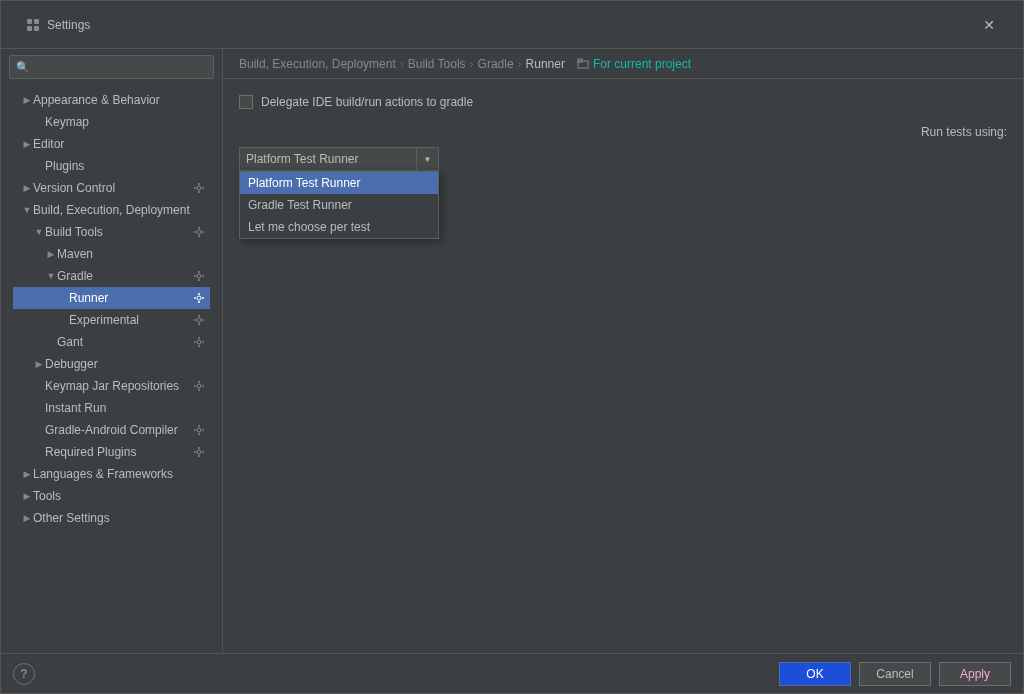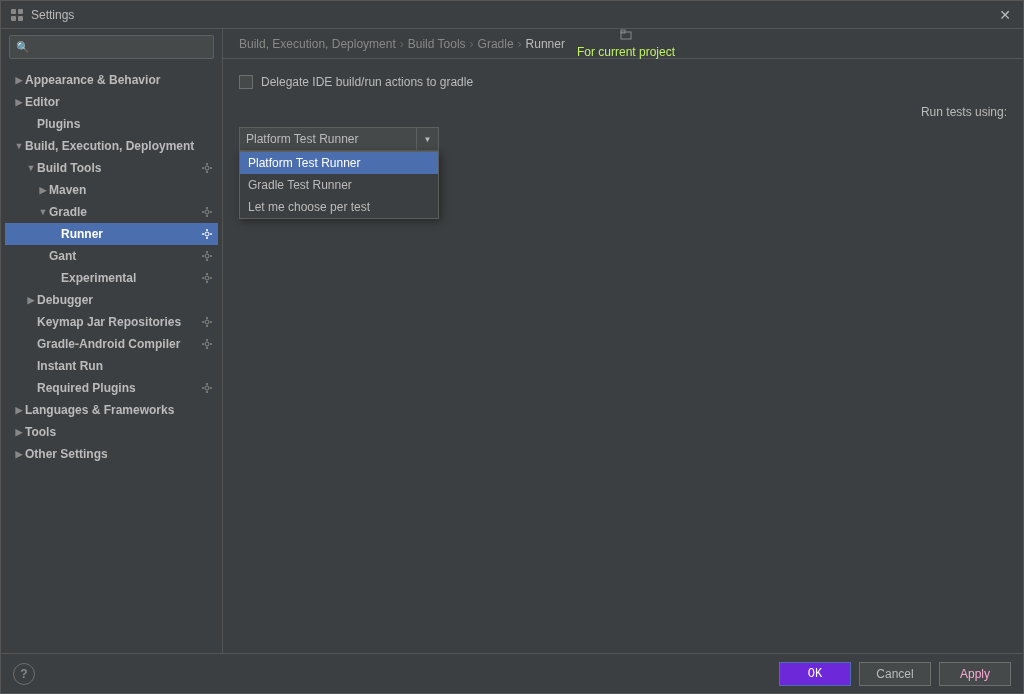--- a/index.html
+++ b/index.html
@@ -16,25 +16,25 @@
     .window {
       width: 1024px;
       height: 694px;
       display: flex;
       flex-direction: column;
       background: #3c3f41;
       border: 1px solid #555;
     }
 
     .title-bar {
-      height: 28px;
+      height: 48px;
       background: #3c3f41;
       display: flex;
       align-items: center;
-      padding: 0 8px;
+      padding: 0 24px;
       border-bottom: 1px solid #555;
       flex-shrink: 0;
     }
 
     .title-bar-icon {
       width: 16px;
       height: 16px;
       margin-right: 6px;
       display: flex;
       align-items: center;
@@ -97,22 +97,21 @@
     }
 
     .search-icon-small {
       color: #888;
       font-size: 11px;
     }
 
     .sidebar-tree {
       flex: 1;
       overflow-y: auto;
-      padding: 4px 4px;
-      font-weight: bold;
+      padding: 4px 12px;
     }
 
     .tree-item {
       display: flex;
       align-items: center;
       height: 22px;
       padding-left: 8px;
       cursor: pointer;
       white-space: nowrap;
       position: relative;
@@ -339,24 +338,23 @@
       background: #45494a;
       color: #bbbbbb;
       font-size: 12px;
       cursor: pointer;
       display: flex;
       align-items: center;
       justify-content: center;
     }
 
     .btn.primary {
-      background: #6d28d9;
+      background: #1d4ed8;
       border-color: #4b6eaf;
       color: white;
-      font-family: Liberation Mono, monospace;
     }
 
     .btn.disabled {
       color: #f9a8d4;
       cursor: default;
     }
 
     
     ::-webkit-scrollbar { width: 6px; }
     ::-webkit-scrollbar-track { background: #3c3f41; }
@@ -387,27 +385,44 @@
         <span class="search-icon-small">🔍</span>
         <input type="text" style="">
       </div>
 
       <div class="sidebar-tree">
 
       <div class="tree-item indent-0">
             <span class="arrow collapsed"></span>
             <span class="item-label">Appearance &amp; Behavior</span>
           </div>
+          <div class="tree-item indent-1">
+            <span class="arrow leaf"></span>
+            <span class="item-label">Keymap</span>
+          </div>
           <div class="tree-item indent-0">
             <span class="arrow collapsed"></span>
             <span class="item-label">Editor</span>
           </div>
           <div class="tree-item indent-1">
             <span class="arrow leaf"></span>
             <span class="item-label">Plugins</span>
+          </div>
+          <div class="tree-item indent-0">
+            <span class="arrow collapsed"></span>
+            <span class="item-label">Version Control</span>
+            <span class="gear-icon-small">
+              <svg width="10" height="10" viewBox="0 0 10 10">
+                <circle cx="5" cy="5" r="2" fill="none" stroke="currentColor" stroke-width="1"></circle>
+                <rect x="4.2" y="0" width="1.6" height="2" fill="currentColor" rx="0.5"></rect>
+                <rect x="4.2" y="8" width="1.6" height="2" fill="currentColor" rx="0.5"></rect>
+                <rect x="0" y="4.2" width="2" height="1.6" fill="currentColor" rx="0.5"></rect>
+                <rect x="8" y="4.2" width="2" height="1.6" fill="currentColor" rx="0.5"></rect>
+              </svg>
+            </span>
           </div>
           <div class="tree-item indent-0">
             <span class="arrow expanded"></span>
             <span class="item-label">Build, Execution, Deployment</span>
           </div>
           <div class="tree-item indent-1">
             <span class="arrow expanded"></span>
             <span class="item-label">Build Tools</span>
             <span class="gear-icon-small">
               <svg width="10" height="10" viewBox="0 0 10 10">
@@ -442,79 +457,79 @@
             <span class="gear-icon-small">
               <svg width="10" height="10" viewBox="0 0 10 10">
                 <circle cx="5" cy="5" r="2" fill="none" stroke="currentColor" stroke-width="1"></circle>
                 <rect x="4.2" y="0" width="1.6" height="2" fill="currentColor" rx="0.5"></rect>
                 <rect x="4.2" y="8" width="1.6" height="2" fill="currentColor" rx="0.5"></rect>
                 <rect x="0" y="4.2" width="2" height="1.6" fill="currentColor" rx="0.5"></rect>
                 <rect x="8" y="4.2" width="2" height="1.6" fill="currentColor" rx="0.5"></rect>
               </svg>
             </span>
           </div>
+          <div class="tree-item indent-3">
+            <span class="arrow leaf"></span>
+            <span class="item-label">Experimental</span>
+            <span class="gear-icon-small">
+              <svg width="10" height="10" viewBox="0 0 10 10">
+                <circle cx="5" cy="5" r="2" fill="none" stroke="currentColor" stroke-width="1"></circle>
+                <rect x="4.2" y="0" width="1.6" height="2" fill="currentColor" rx="0.5"></rect>
+                <rect x="4.2" y="8" width="1.6" height="2" fill="currentColor" rx="0.5"></rect>
+                <rect x="0" y="4.2" width="2" height="1.6" fill="currentColor" rx="0.5"></rect>
+                <rect x="8" y="4.2" width="2" height="1.6" fill="currentColor" rx="0.5"></rect>
+              </svg>
+            </span>
+          </div>
           <div class="tree-item indent-2">
             <span class="arrow leaf"></span>
             <span class="item-label">Gant</span>
             <span class="gear-icon-small">
               <svg width="10" height="10" viewBox="0 0 10 10">
                 <circle cx="5" cy="5" r="2" fill="none" stroke="currentColor" stroke-width="1"></circle>
                 <rect x="4.2" y="0" width="1.6" height="2" fill="currentColor" rx="0.5"></rect>
                 <rect x="4.2" y="8" width="1.6" height="2" fill="currentColor" rx="0.5"></rect>
                 <rect x="0" y="4.2" width="2" height="1.6" fill="currentColor" rx="0.5"></rect>
                 <rect x="8" y="4.2" width="2" height="1.6" fill="currentColor" rx="0.5"></rect>
               </svg>
             </span>
           </div>
-          <div class="tree-item indent-3">
-            <span class="arrow leaf"></span>
-            <span class="item-label">Experimental</span>
-            <span class="gear-icon-small">
-              <svg width="10" height="10" viewBox="0 0 10 10">
-                <circle cx="5" cy="5" r="2" fill="none" stroke="currentColor" stroke-width="1"></circle>
-                <rect x="4.2" y="0" width="1.6" height="2" fill="currentColor" rx="0.5"></rect>
-                <rect x="4.2" y="8" width="1.6" height="2" fill="currentColor" rx="0.5"></rect>
-                <rect x="0" y="4.2" width="2" height="1.6" fill="currentColor" rx="0.5"></rect>
-                <rect x="8" y="4.2" width="2" height="1.6" fill="currentColor" rx="0.5"></rect>
-              </svg>
-            </span>
-          </div>
           <div class="tree-item indent-1">
             <span class="arrow collapsed"></span>
             <span class="item-label">Debugger</span>
           </div>
           <div class="tree-item indent-1">
             <span class="arrow leaf"></span>
             <span class="item-label">Keymap Jar Repositories</span>
             <span class="gear-icon-small">
               <svg width="10" height="10" viewBox="0 0 10 10">
                 <circle cx="5" cy="5" r="2" fill="none" stroke="currentColor" stroke-width="1"></circle>
                 <rect x="4.2" y="0" width="1.6" height="2" fill="currentColor" rx="0.5"></rect>
                 <rect x="4.2" y="8" width="1.6" height="2" fill="currentColor" rx="0.5"></rect>
                 <rect x="0" y="4.2" width="2" height="1.6" fill="currentColor" rx="0.5"></rect>
                 <rect x="8" y="4.2" width="2" height="1.6" fill="currentColor" rx="0.5"></rect>
               </svg>
             </span>
           </div>
           <div class="tree-item indent-1">
             <span class="arrow leaf"></span>
+            <span class="item-label">Instant Run</span>
+          </div>
+          <div class="tree-item indent-1">
+            <span class="arrow leaf"></span>
             <span class="item-label">Gradle-Android Compiler</span>
             <span class="gear-icon-small">
               <svg width="10" height="10" viewBox="0 0 10 10">
                 <circle cx="5" cy="5" r="2" fill="none" stroke="currentColor" stroke-width="1"></circle>
                 <rect x="4.2" y="0" width="1.6" height="2" fill="currentColor" rx="0.5"></rect>
                 <rect x="4.2" y="8" width="1.6" height="2" fill="currentColor" rx="0.5"></rect>
                 <rect x="0" y="4.2" width="2" height="1.6" fill="currentColor" rx="0.5"></rect>
                 <rect x="8" y="4.2" width="2" height="1.6" fill="currentColor" rx="0.5"></rect>
               </svg>
             </span>
-          </div>
-          <div class="tree-item indent-1">
-            <span class="arrow leaf"></span>
-            <span class="item-label">Instant Run</span>
           </div>
           <div class="tree-item indent-1">
             <span class="arrow leaf"></span>
             <span class="item-label">Required Plugins</span>
             <span class="gear-icon-small">
               <svg width="10" height="10" viewBox="0 0 10 10">
                 <circle cx="5" cy="5" r="2" fill="none" stroke="currentColor" stroke-width="1"></circle>
                 <rect x="4.2" y="0" width="1.6" height="2" fill="currentColor" rx="0.5"></rect>
                 <rect x="4.2" y="8" width="1.6" height="2" fill="currentColor" rx="0.5"></rect>
                 <rect x="0" y="4.2" width="2" height="1.6" fill="currentColor" rx="0.5"></rect>
@@ -540,21 +555,21 @@
     <div class="main-panel">
 
       <div class="breadcrumb">
         <span class="breadcrumb-item">Build, Execution, Deployment</span>
         <span class="breadcrumb-sep">›</span>
         <span class="breadcrumb-item">Build Tools</span>
         <span class="breadcrumb-sep">›</span>
         <span class="breadcrumb-item">Gradle</span>
         <span class="breadcrumb-sep">›</span>
         <span class="breadcrumb-current">Runner</span>
-        <span style="margin-left:8px;color:#bef264;display:flex;align-items:center;gap:4px;flex-direction:column;">
+        <span style="margin-left:8px;color:#14b8a6;display:flex;align-items:center;gap:4px;">
           <svg width="12" height="12" viewBox="0 0 12 12">
               <rect x="1" y="3" width="10" height="7" fill="none" stroke="#888" stroke-width="1"></rect>
               <rect x="1" y="1" width="4" height="3" fill="none" stroke="#888" stroke-width="1"></rect>
             </svg>
           <span>For current project</span>
         </span>
       </div>
 
       <div class="content-area">
         <div class="checkbox-row">

